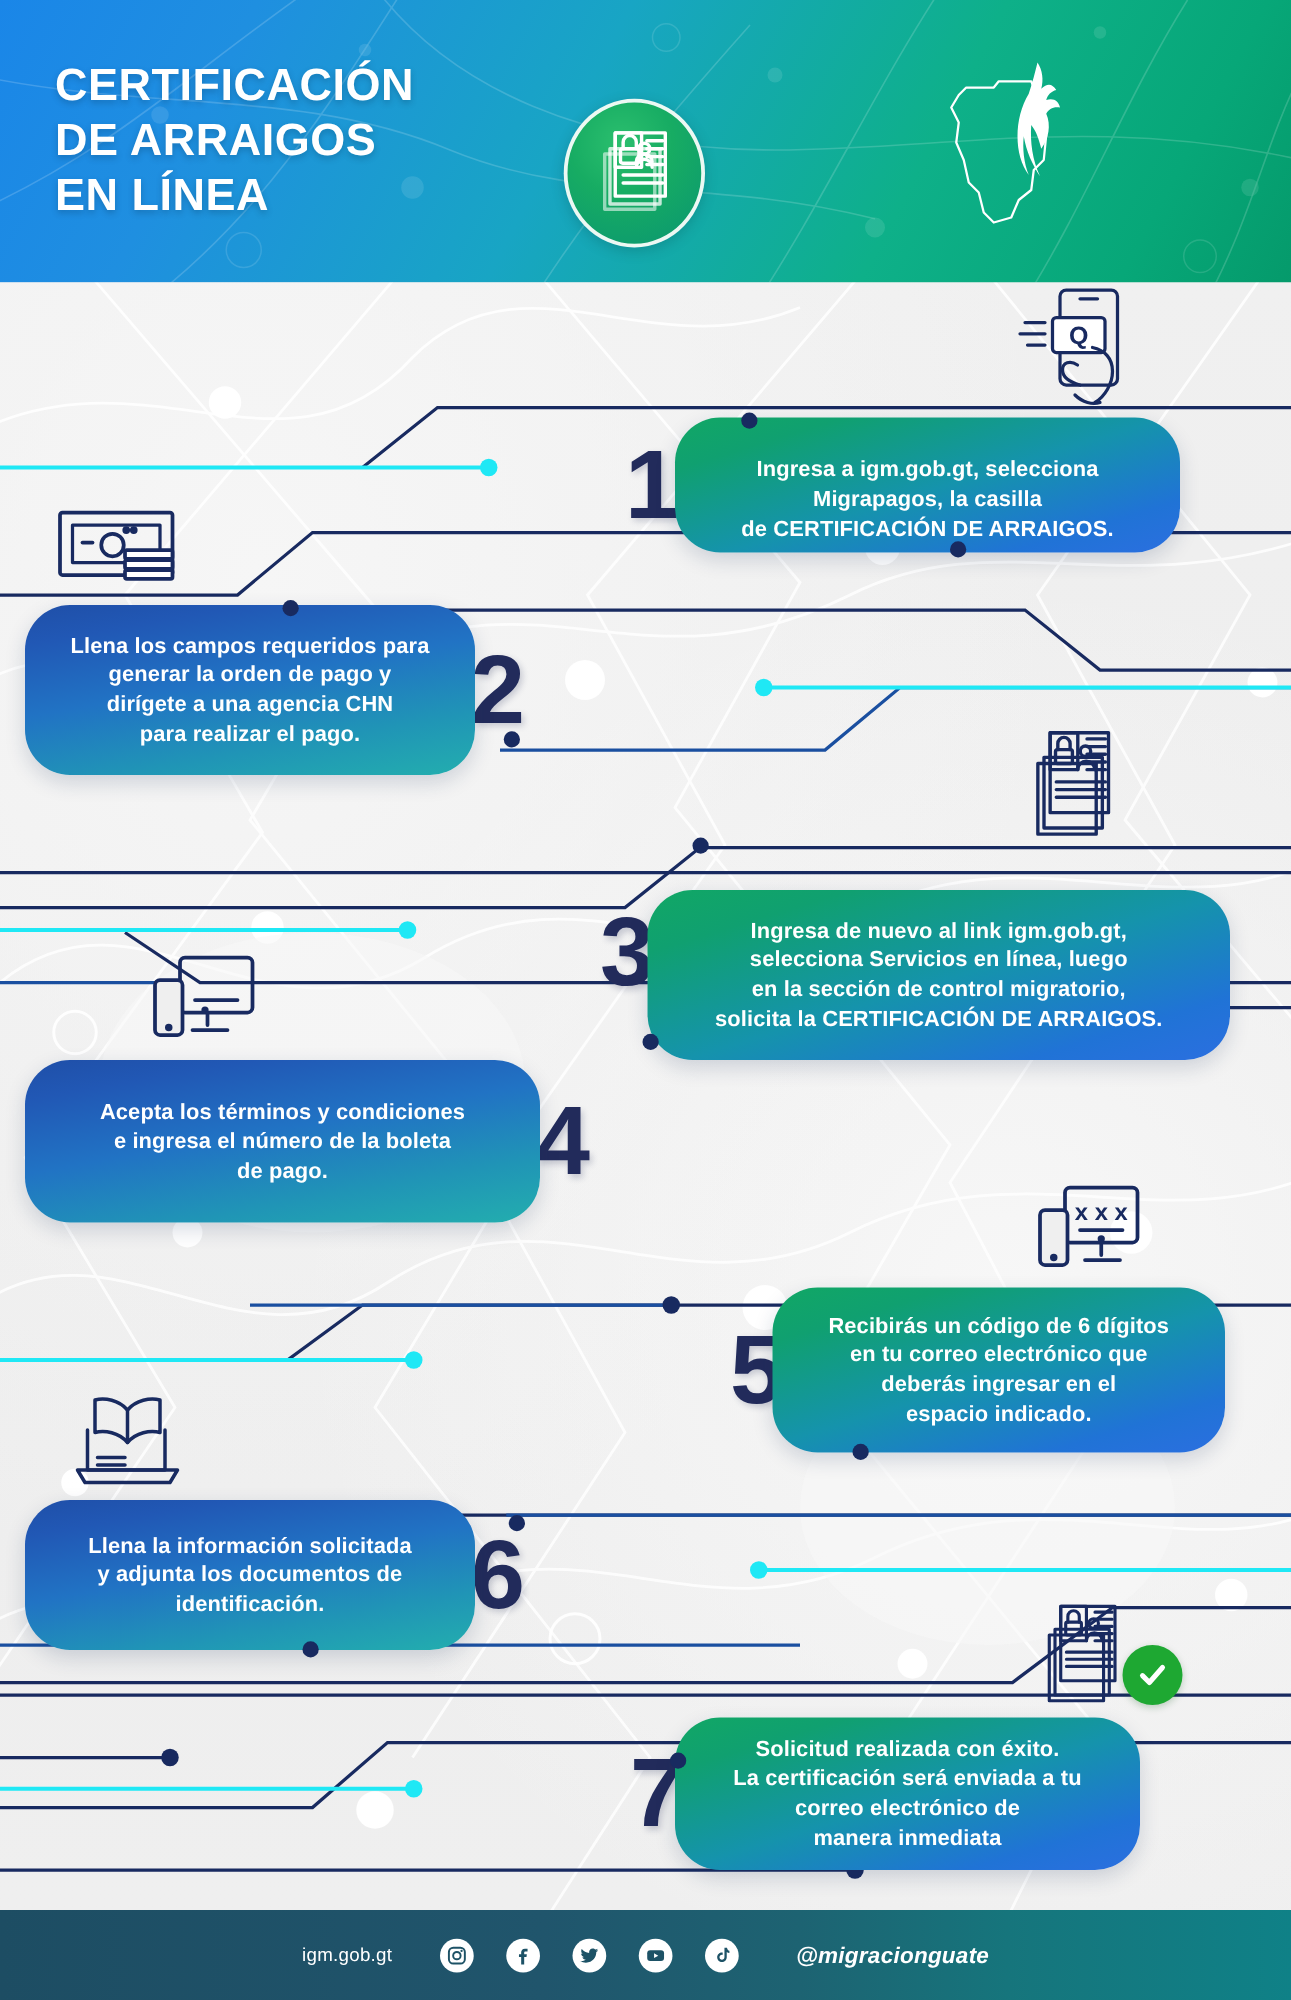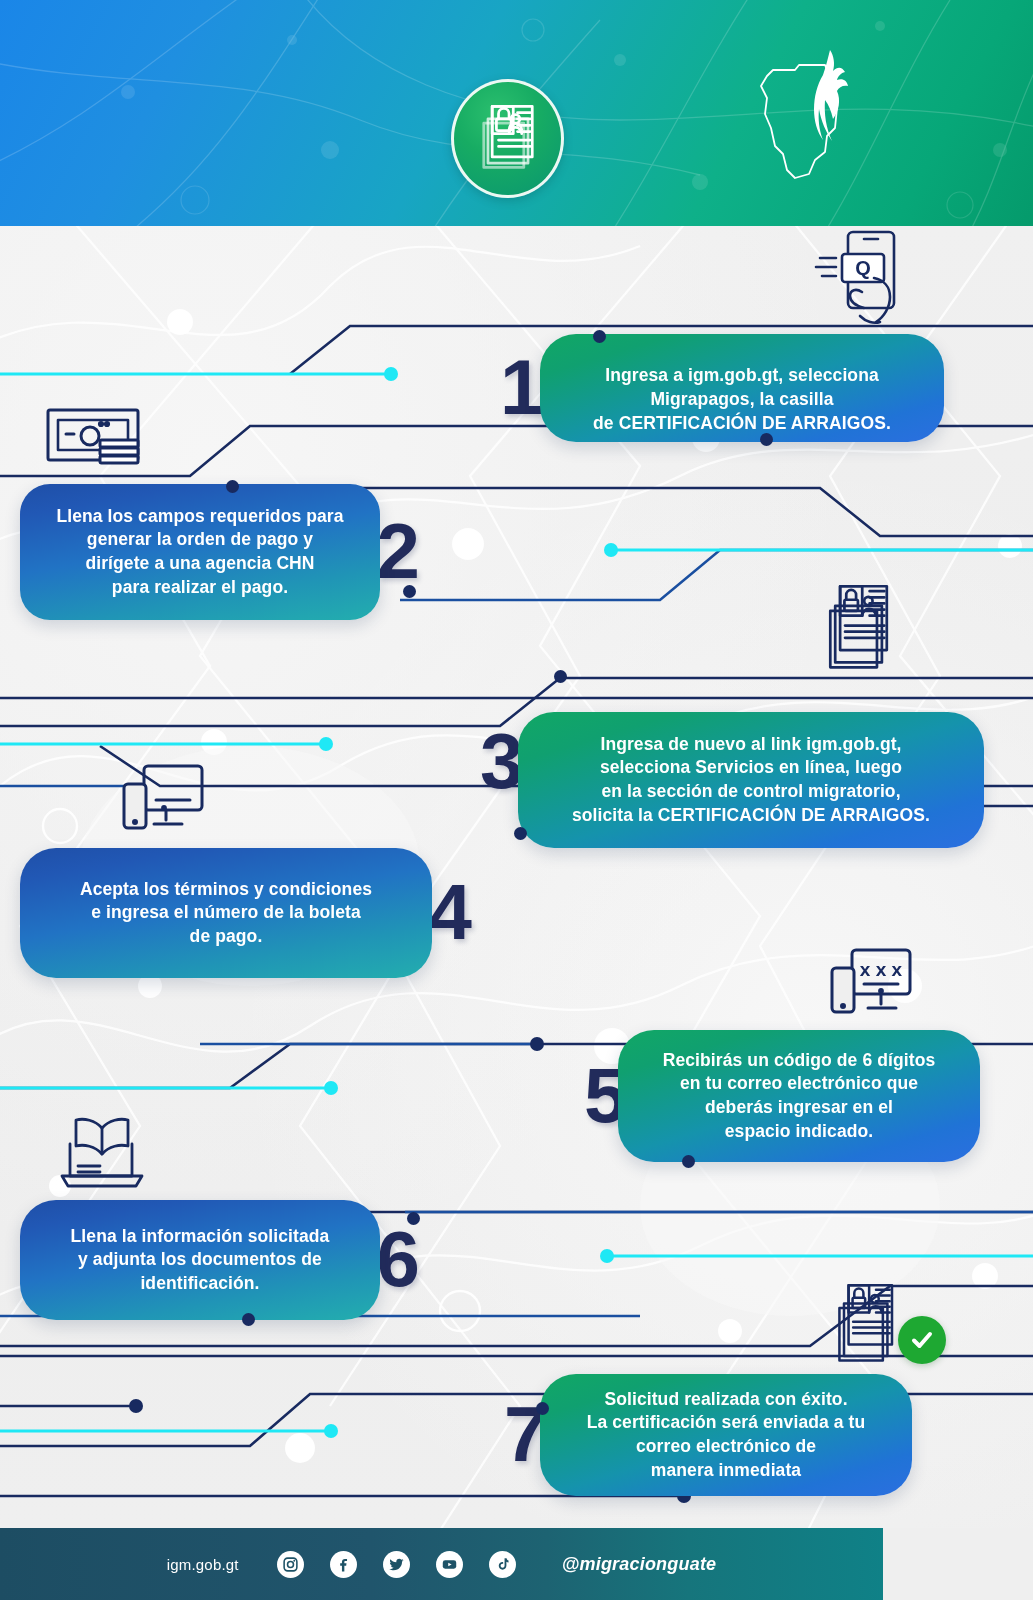--- a/index.html
+++ b/index.html
@@ -134,21 +134,21 @@
     border-radius:50%;
     background:#1ea832;
     display:flex; align-items:center; justify-content:center;
     z-index:5;
     box-shadow:0 2px 6px rgba(20,90,30,.25);
   }
 
   
   #footer {
     position:absolute; left:0; top:1528px;
-    width:883px; height:72px;
+    width:1033px; height:72px;
     background:linear-gradient(90deg,#1d4d63 0%,#20556c 42%,#1d6372 62%,#16757c 78%,#0f8187 100%);
     display:flex; align-items:center; justify-content:center;
     gap:26px;
   }
   #footer-web {
     color:#ffffff; font-size:15px; font-weight:normal; letter-spacing:.2px;
     margin-right:12px;
   }
   .social {
     width:27px; height:27px; border-radius:50%;
@@ -187,20 +187,23 @@
         <circle cx="880" cy="26" r="5"></circle>
         <circle cx="1000" cy="150" r="7"></circle>
       </g>
       <g fill="none" stroke="#ffffff" stroke-width="1.2" opacity=".38">
         <circle cx="195" cy="200" r="14"></circle>
         <circle cx="533" cy="30" r="11"></circle>
         <circle cx="960" cy="205" r="13"></circle>
       </g>
     </svg>
 
+    <div id="header-title">CERTIFICACIÓN
+DE ARRAIGOS
+EN LÍNEA</div>
 
     <div id="header-badge">
       <svg viewBox="0 0 70 74" width="74" height="78">
         <g fill="none" stroke="#ffffff" stroke-width="2.6" stroke-linejoin="round" stroke-linecap="round">
           <path d="M12,22 h38 v42 h-38 z" opacity=".55"></path>
           <path d="M16,18 h38 v42 h-38 z" opacity=".75"></path>
           <path d="M20,6 h38 v48 h-38 z"></path>
           <path d="M20,6 h20 v26 h-20 z"></path>
           <path d="M26,18 v-5 a5,5 0 0 1 10,0 v5"></path>
           <rect x="24" y="18" width="14" height="11" rx="1.6"></rect>
@@ -388,21 +391,21 @@
             <path d="M22,28 h8"></path>
             <circle cx="57" cy="18" r="1.6" fill="#182a60"></circle>
             <circle cx="63" cy="18" r="1.6" fill="#182a60"></circle>
             <rect x="56" y="34" width="38" height="7" rx="1.5" fill="#ffffff"></rect>
             <rect x="56" y="42" width="38" height="7" rx="1.5" fill="#ffffff"></rect>
             <rect x="56" y="50" width="38" height="7" rx="1.5" fill="#ffffff"></rect>
           </g>
         </svg>
       </div>
       <div class="stepnum num-right">2</div>
-      <div class="bubble grad-bt" style="min-height:136px;border-radius:30px;">
+      <div class="bubble grad-bt" style="min-height:136px;">
         <div>Llena los campos requeridos para
 generar la orden de pago y
 dirígete a una agencia CHN
 para realizar el pago.</div>
       </div>
       <div class="enddot" style="left:206px; top:-4px;"></div>
       <div class="enddot" style="right:-36px; bottom:22px;"></div>
     </div>
 
     <div class="step" style="left:518px; top:450px; width:466px;">

